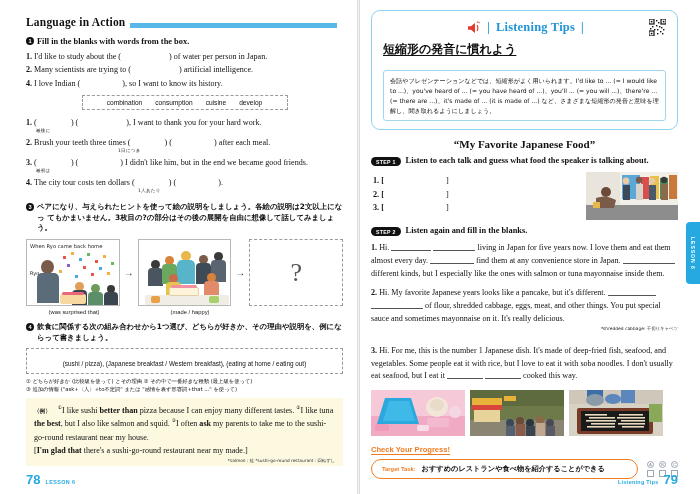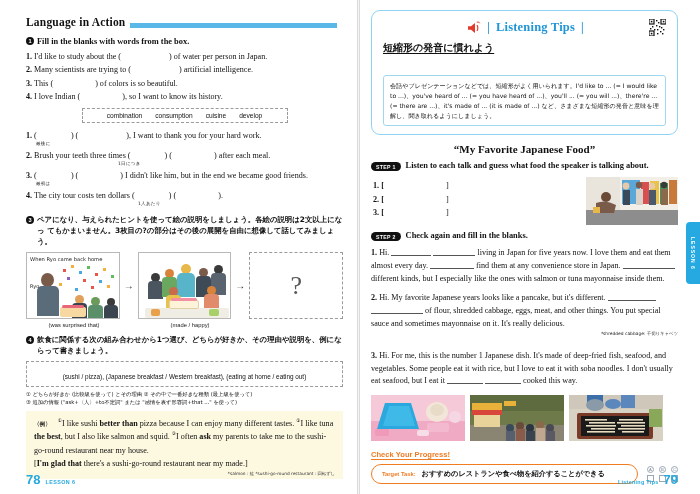--- a/index.html
+++ b/index.html
@@ -135,22 +135,22 @@
   .tip-head { display: flex; align-items: center; justify-content: center; gap: 6px; position: relative; }
   .tip-title {
     font-family: "Liberation Serif", serif; font-weight: bold; font-size: 12.5px; color: #2196d6;
     letter-spacing: .2px;
   }
   .tip-bar { color: #2196d6; font-size: 12px; font-weight: bold; }
   .speaker-ico { width: 16px; height: 14px; position: relative; }
   .qr { position: absolute; right: 0; top: -1px; width: 17px; height: 17px; }
 
   .tip-sub {
-    font-family: "DejaVu Sans", sans-serif; font-weight: bold; font-size: 10px;
-    color: #111; text-decoration: underline; text-underline-offset: 2px; margin: 6px 0 20px;
+    font-family: "DejaVu Sans", sans-serif; font-weight: bold; font-size: 12px;
+    color: #111; text-decoration: underline; text-underline-offset: 2px; margin: 6px 0 12px;
   }
   .tip-body {
     border: .9px solid #9fd8ee; border-radius: 3px; padding: 5px 6px;
     font-family: "DejaVu Sans", sans-serif; font-size: 6.1px; line-height: 1.62; color: #111;
   }
 
   .talk-title {
     text-align: center; font-family: "Liberation Serif", serif; font-weight: bold;
     font-size: 11px; color: #111; margin: 8px 0 6px;
   }
@@ -242,26 +242,20 @@
           <span class="qn">1.</span>
           <span>I'd like to study about the (</span>
           <span class="blank-sp"></span>
           <span>) of water per person in Japan.</span>
         </div>
         <div class="qrow">
           <span class="qn">2.</span>
           <span>Many scientists are trying to (</span>
           <span class="blank-sp"></span>
           <span>) artificial intelligence.</span>
-        </div>
-        <div class="qrow">
-          <span class="qn">3.</span>
-          <span>This (</span>
-          <span class="blank-sp w2"></span>
-          <span>) of colors is so beautiful.</span>
         </div>
         <div class="qrow">
           <span class="qn">4.</span>
           <span>I love Indian (</span>
           <span class="blank-sp w2"></span>
           <span>), so I want to know its history.</span>
         </div>
       </div>
       <div class="wordbox">
         <span>combination</span>
@@ -524,21 +518,21 @@
           <rect x="75" y="12" width="7" height="16" fill="#8a6a4a"></rect>
           <circle cx="20" cy="20" r="5" fill="#6b4a38"></circle>
           <path d="M10 26 q10 -4 20 2 l-2 8 h-18z" fill="#7a5a48"></path>
           <rect x="7" y="30" width="7" height="6" fill="#e8b84a"></rect>
         </svg>
       </div>
     </div>
 
     <div class="steprow" style="margin-top:6px">
       <span class="step-badge">STEP 2</span>
-      <span class="step-text">Check again and fill in the blanks.</span>
+      <span class="step-text">Listen again and fill in the blanks.</span>
     </div>
 
     <div class="pitem">
       <span class="pn">1.</span>
       <span>Hi. </span><span class="ul w1"></span>&nbsp;<span class="ul w2"></span><span> living in Japan for five years now. I love them and eat them almost every day. </span><span class="ul w3"></span><span> find them at any convenience store in Japan. </span><span class="ul w4"></span><span> different kinds, but I especially like the ones with salmon or tuna mayonnaise inside them.</span>
     </div>
 
     <div class="pitem">
       <span class="pn">2.</span>
       <span>Hi. My favorite Japanese years looks like a pancake, but it's different. </span><span class="ul w5"></span>&nbsp;<span class="ul w4"></span><span> of flour, shredded cabbage, eggs, meat, and other things. You put special sauce and sometimes mayonnaise on it. It's really delicious.</span>

